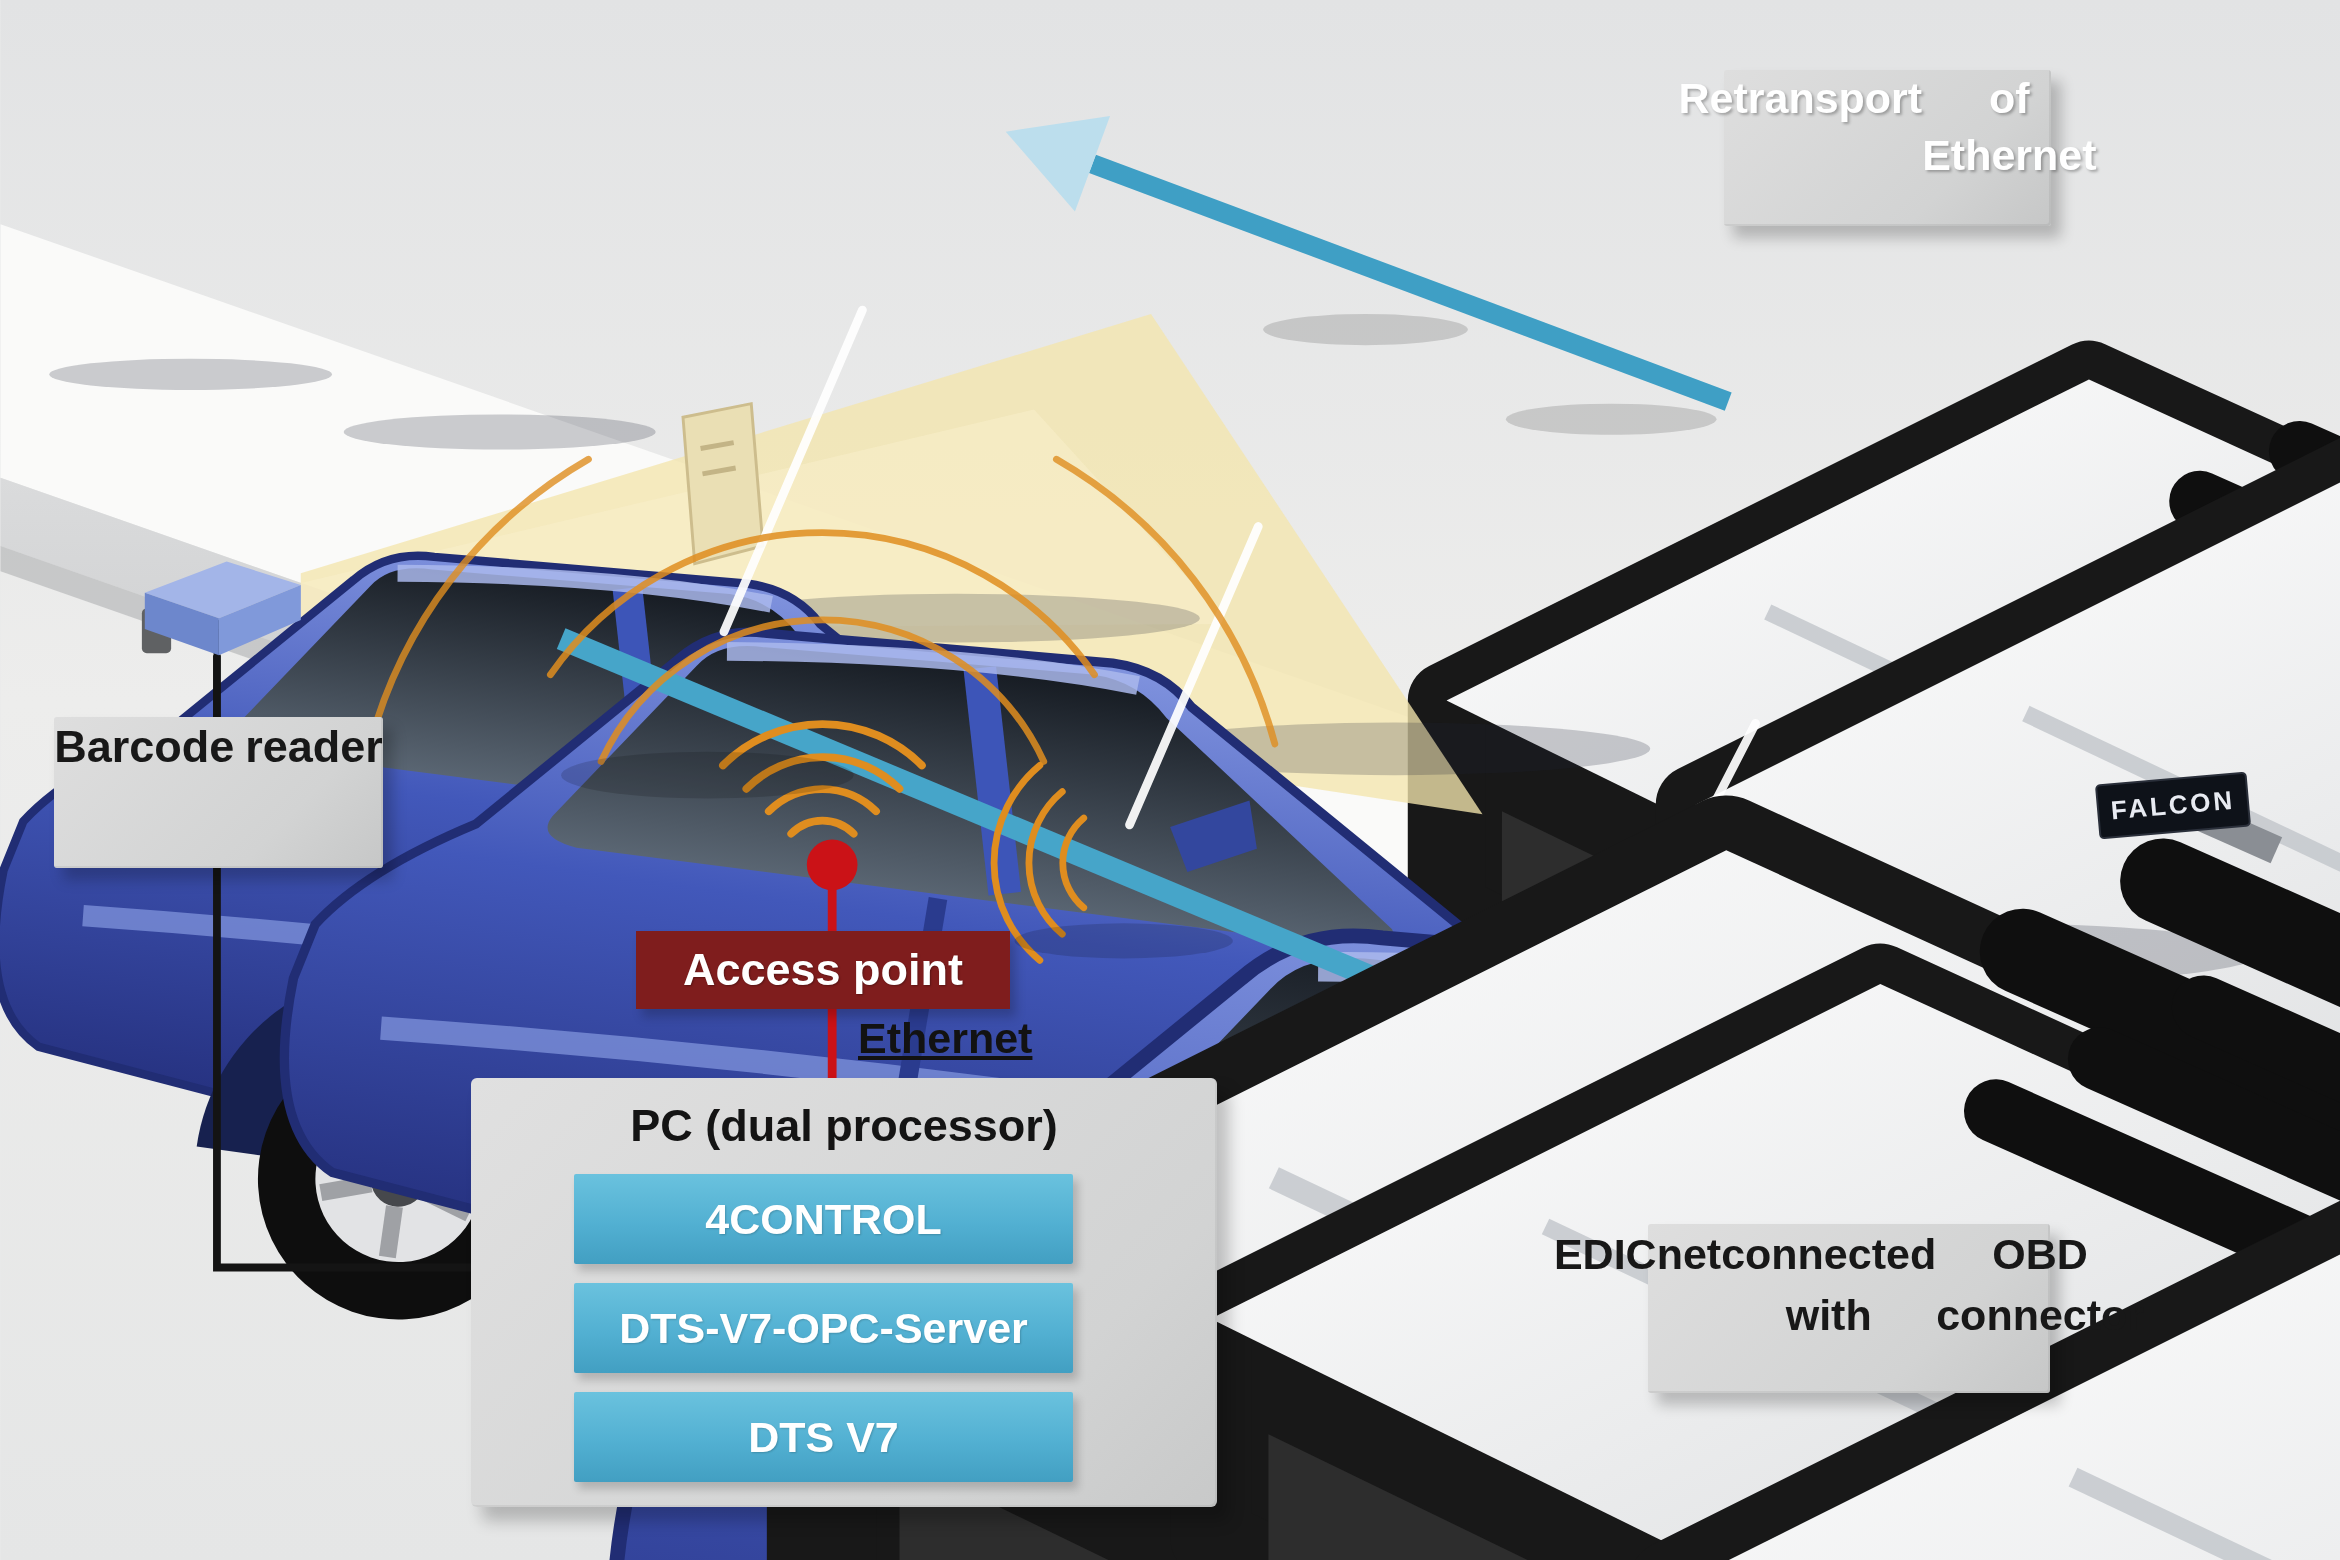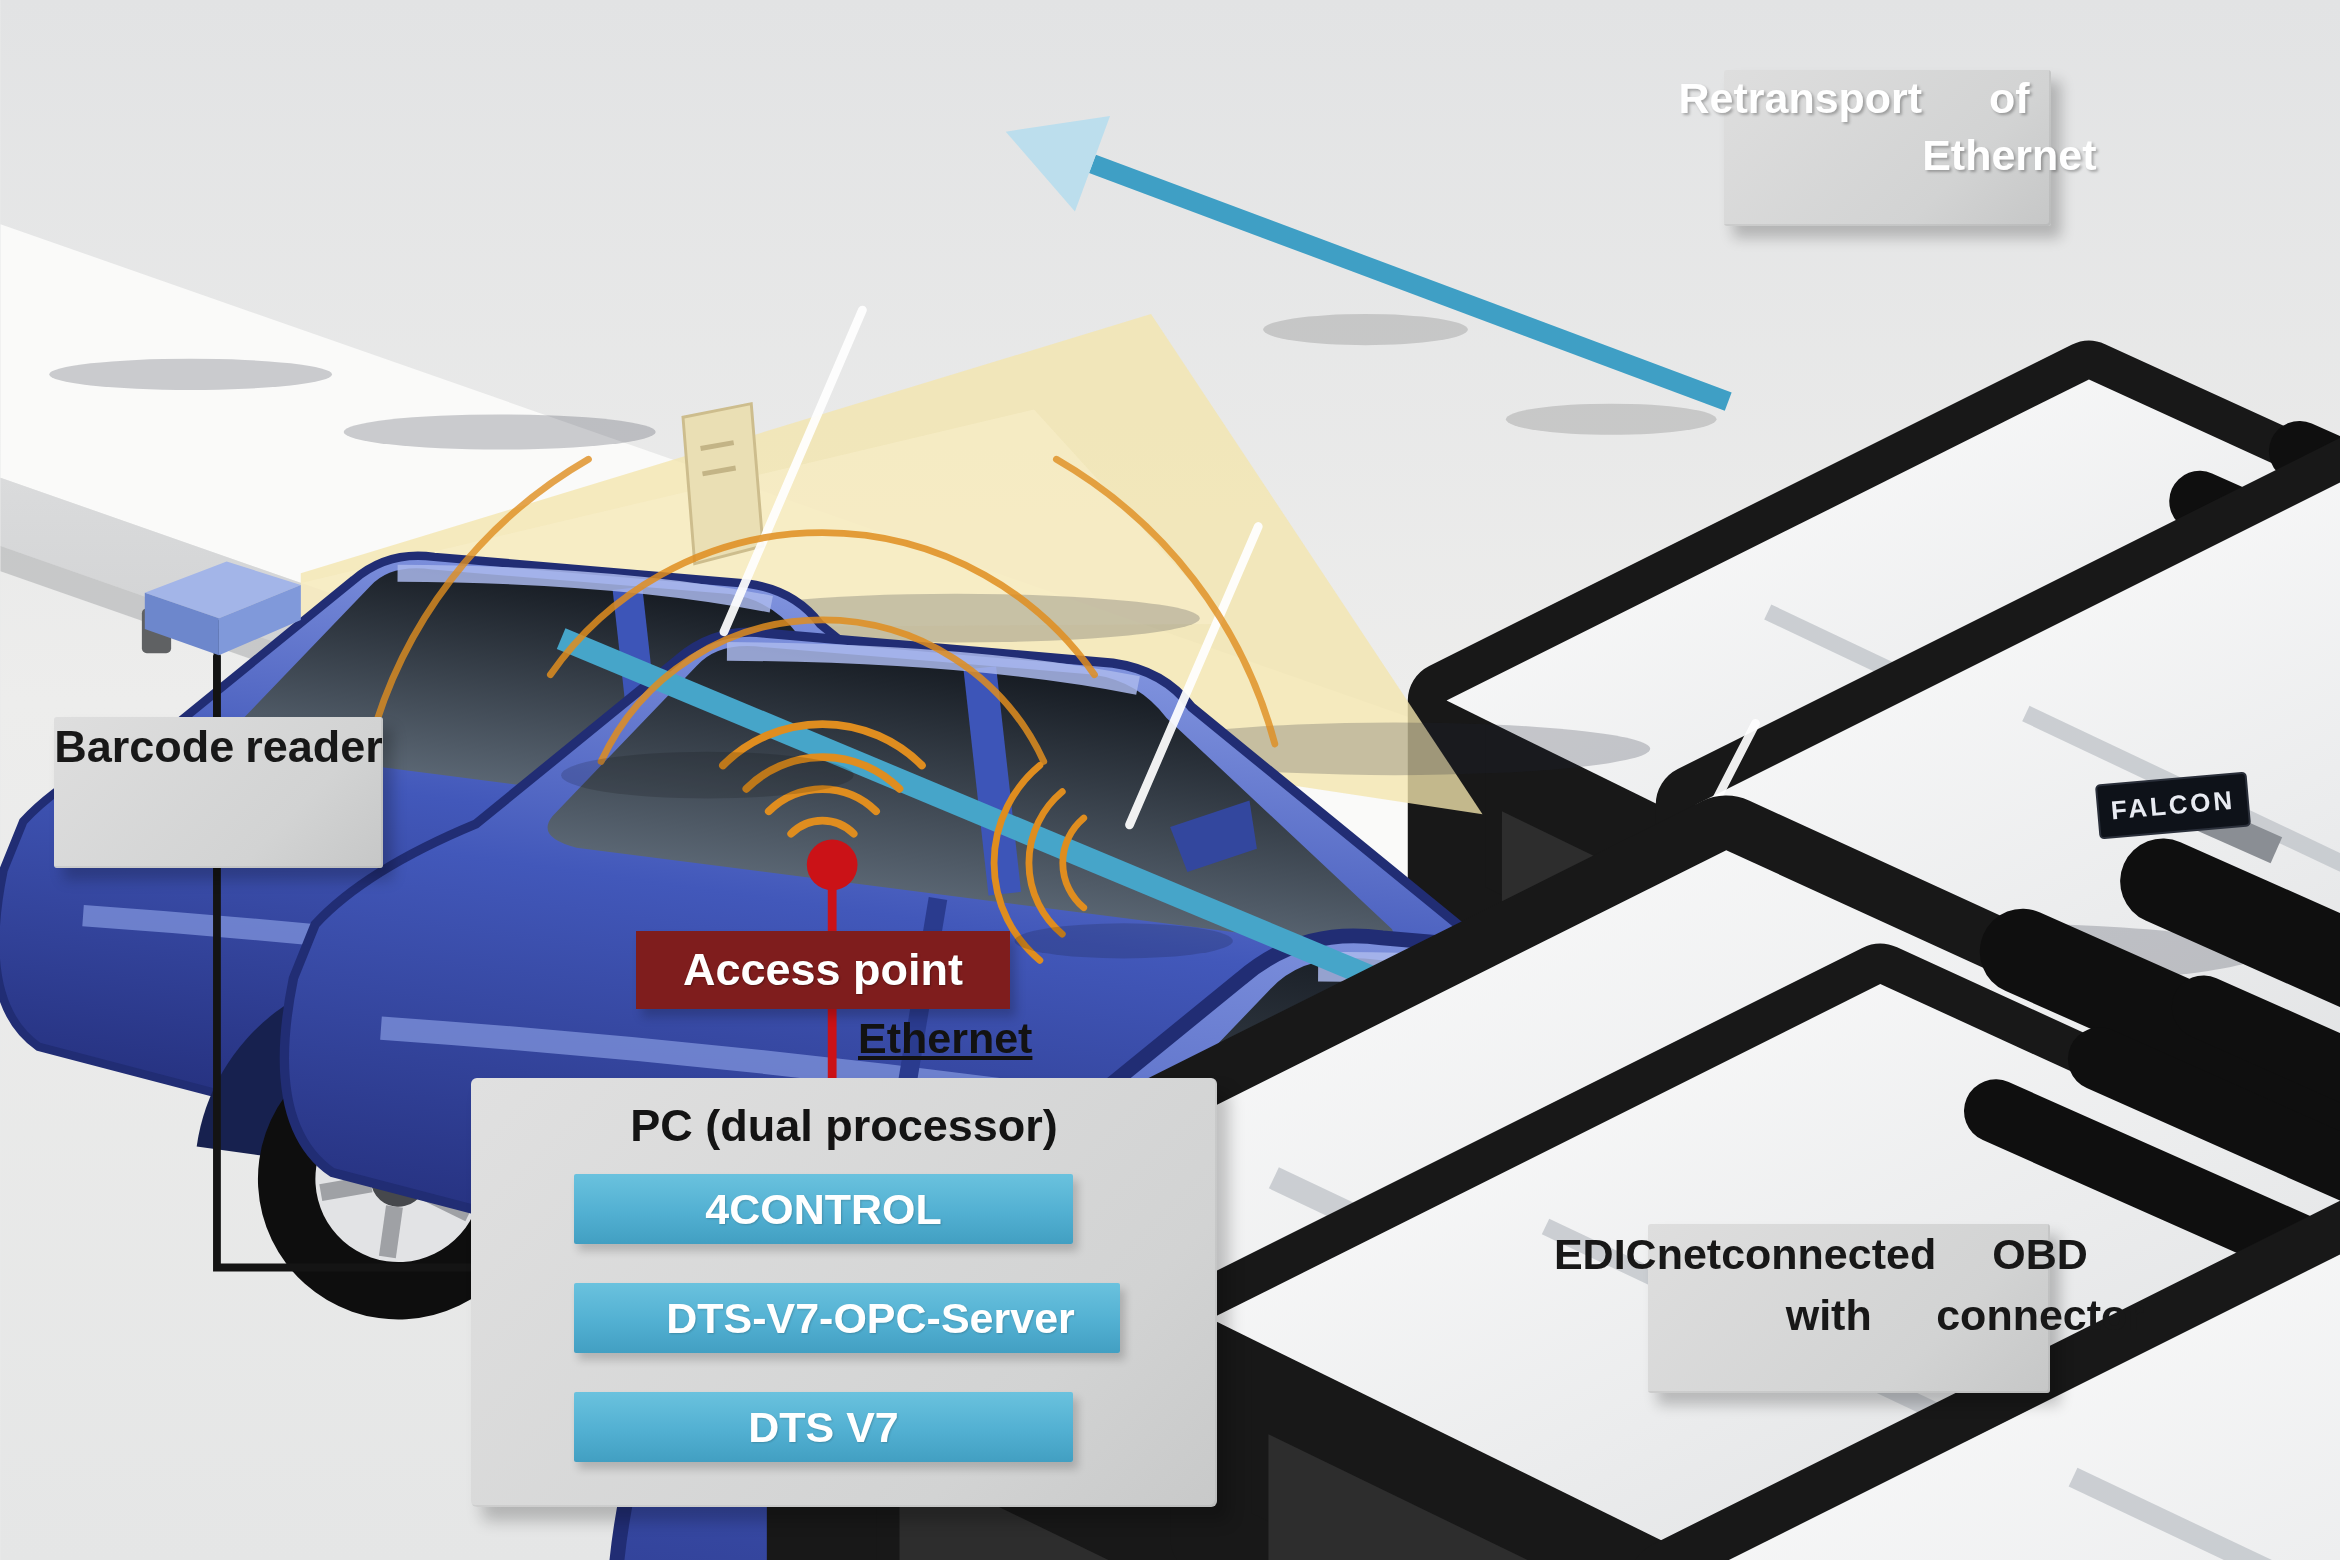--- a/index.html
+++ b/index.html
@@ -38,29 +38,29 @@
     position:absolute;left:471px;top:1078px;width:746px;height:429px;
     background:linear-gradient(135deg,#e0e0e0,#d2d3d3 75%,#c8c9c9);
     border-radius:5.9px;
     box-shadow:11.7px 13.7px 15.6px rgba(0,0,0,.22), inset -2px -2px 0 rgba(0,0,0,.05);
   }
   .pc-title{
     position:absolute;left:0;top:21.5px;width:100%;
     text-align:center;color:#141414;font-size:45px;font-weight:700;
   }
   .sw-bar{
-    position:absolute;left:103px;width:499px;height:70px;
+    position:absolute;left:103px;width:499px;height:90px;
     background:linear-gradient(180deg,#6ac2de 0%,#52b0d2 55%,#429fc2 100%);
     color:#ffffff;font-size:43px;font-weight:700;
     display:flex;align-items:center;justify-content:center;
     box-shadow:4.9px 6.8px 8.8px rgba(0,0,0,.18);
     text-shadow:1px 1px 2px rgba(0,0,0,.18);
     border-radius:2px;
   }
-  .bar1{top:96px;} .bar2{top:205px;padding-left:47px;} .bar3{top:314px;}
+  .bar1{top:96px;} .bar2{top:205px;} .bar3{top:314px;}
 
   .plate{
     position:absolute;left:2097px;top:778px;width:148px;height:51px;
     background:#0e1219;border:2px solid #2a2f3a;border-radius:4.9px;
     color:#e8ebf2;font-size:26px;font-weight:700;letter-spacing:2.9px;
     display:flex;align-items:center;justify-content:center;
     transform:rotate(-5deg);
   }
 </style>
 </head>

